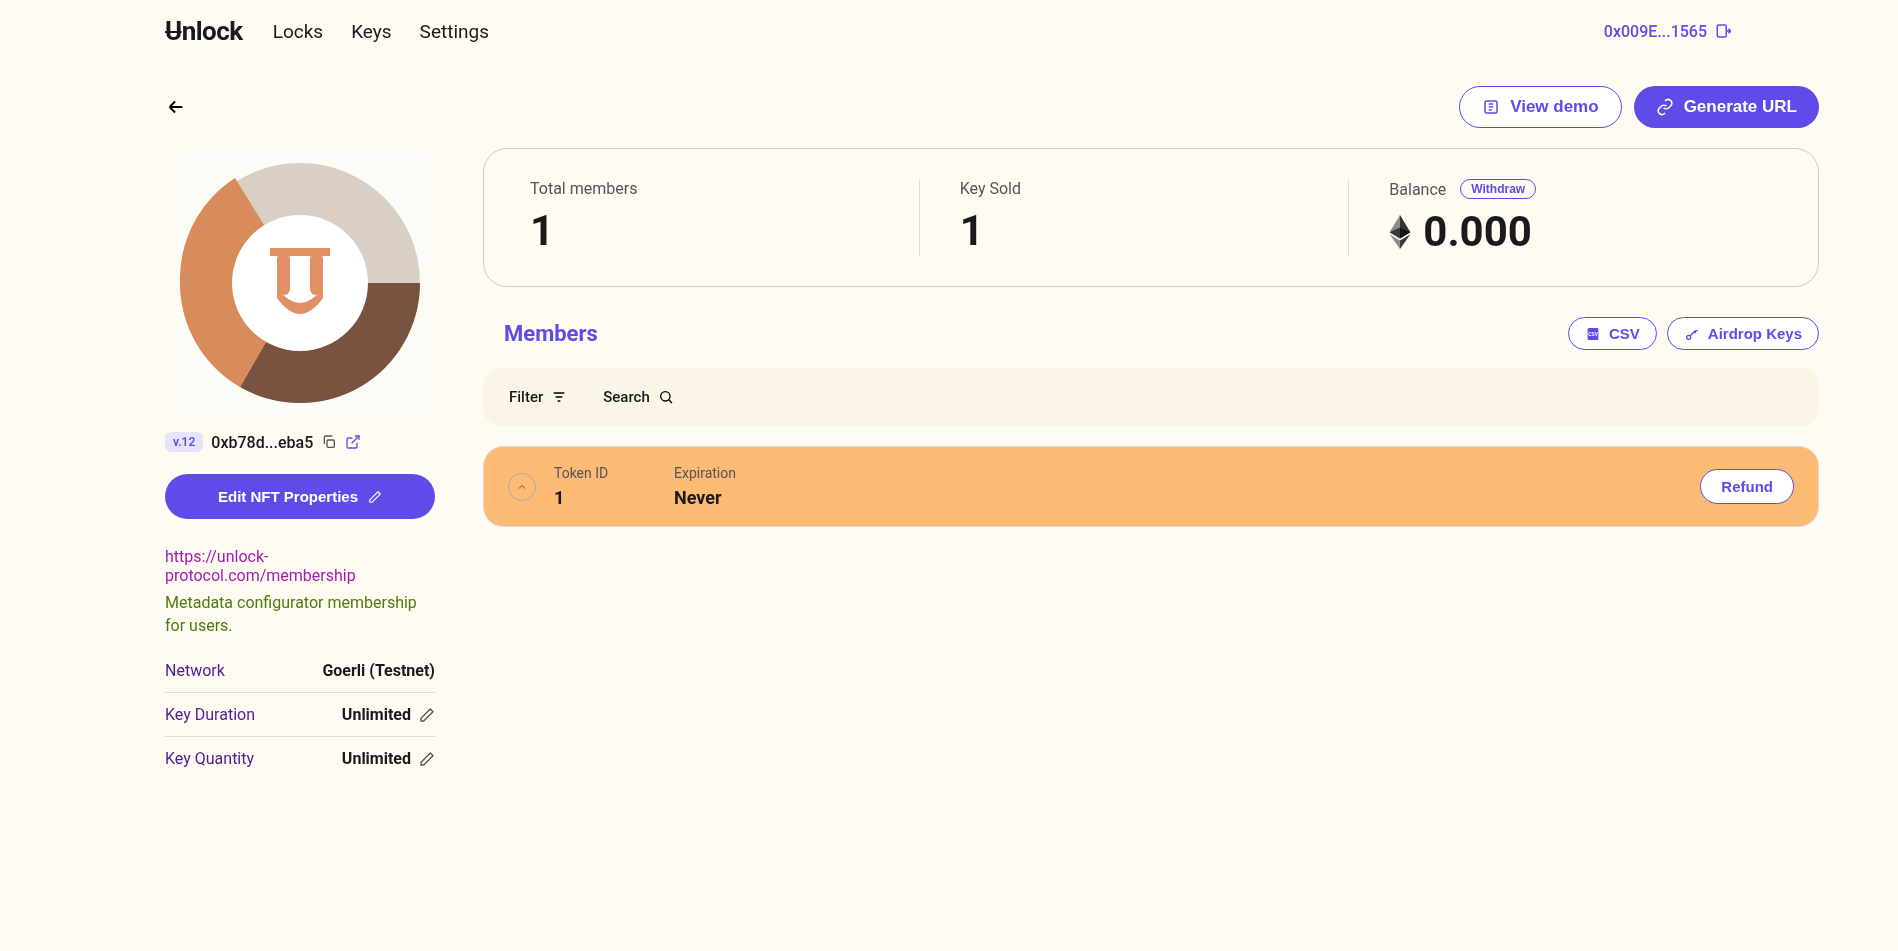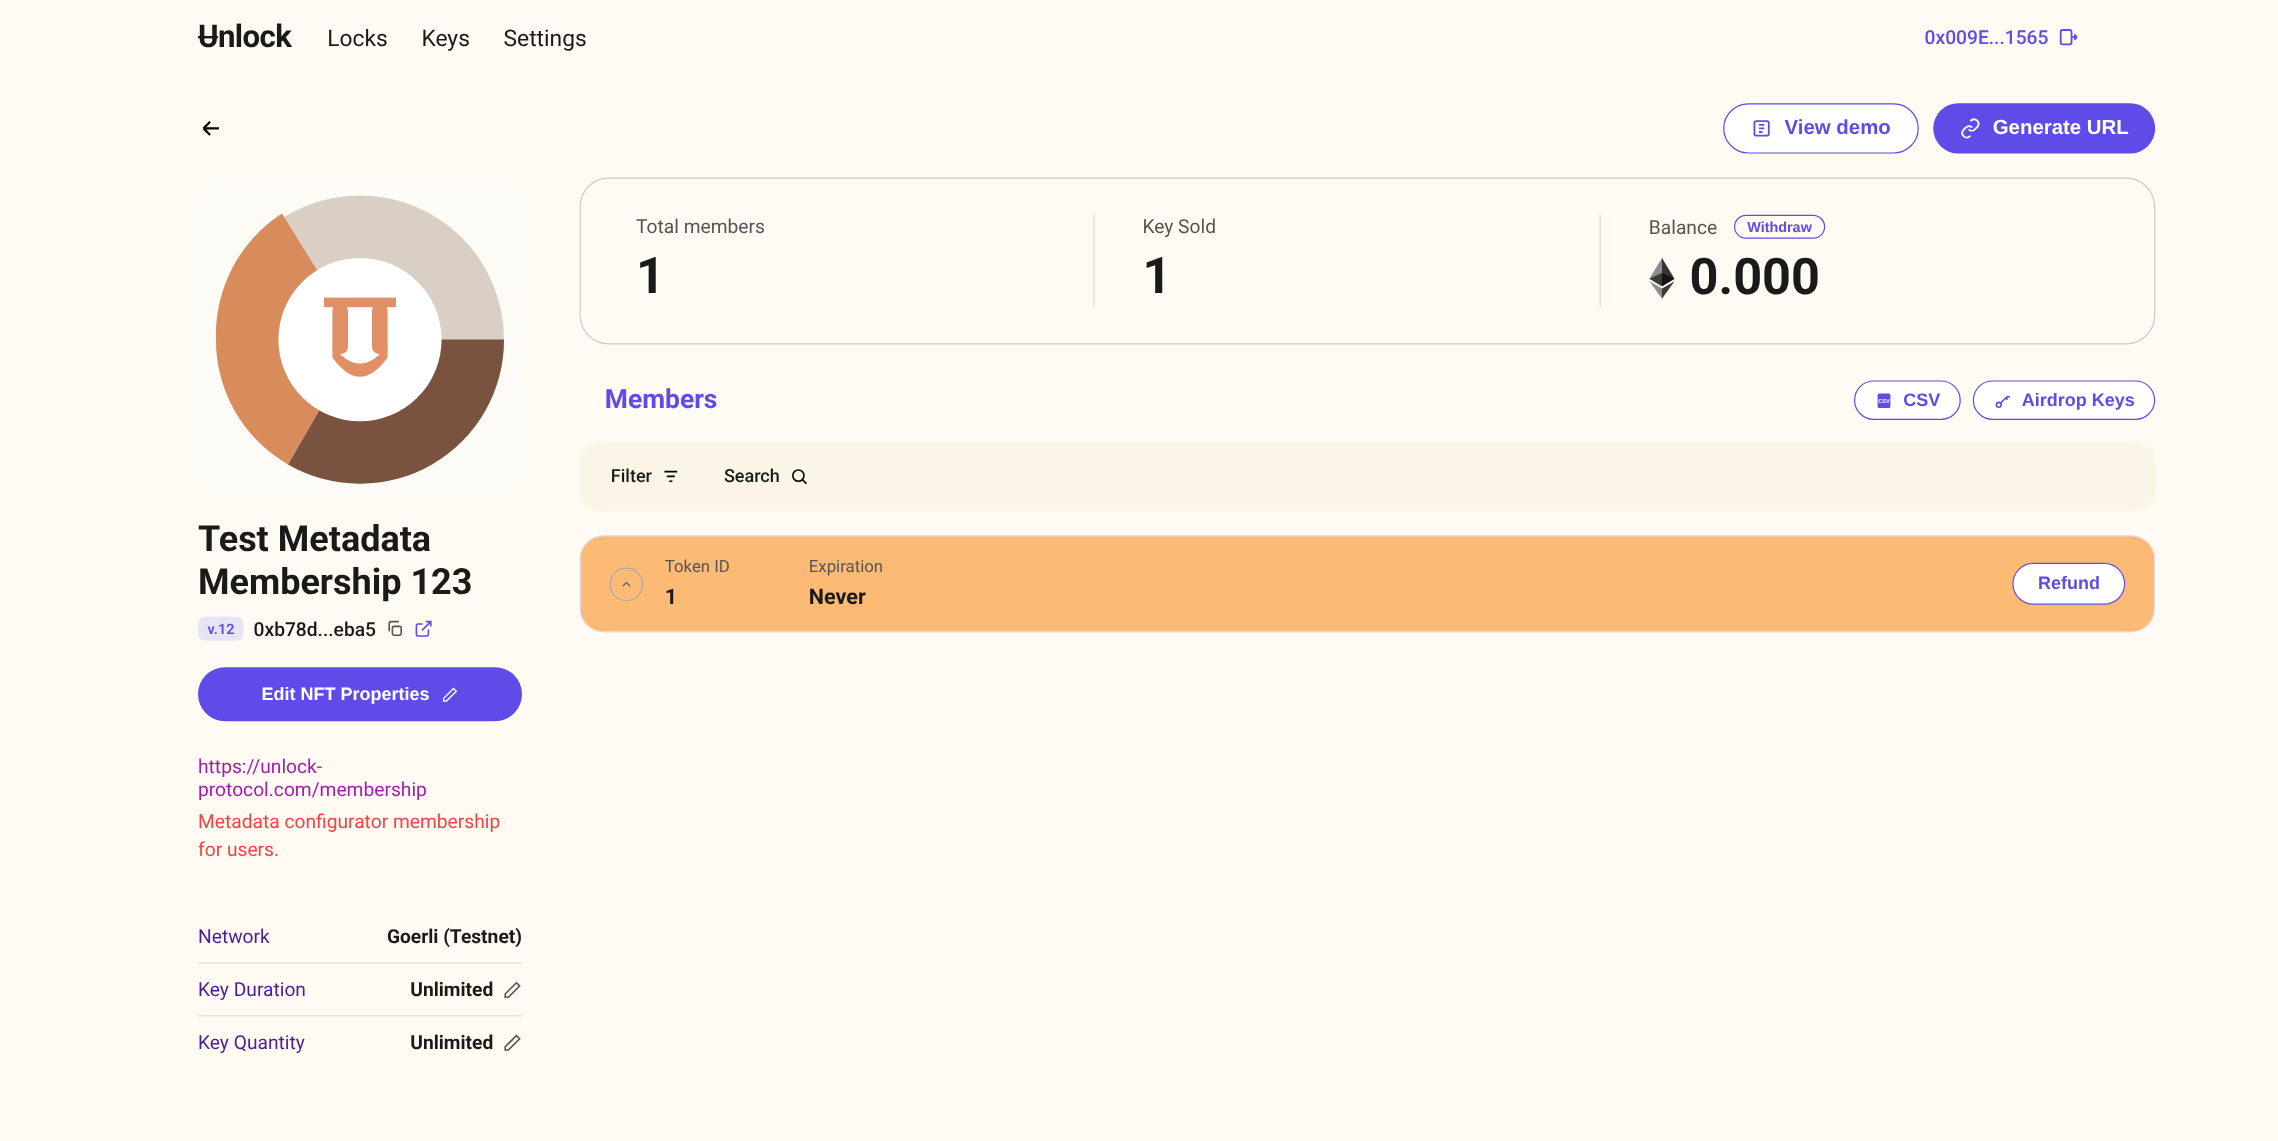--- a/index.html
+++ b/index.html
@@ -31,21 +31,21 @@
       font-size: 19px;
     }
     .wallet {
       display: flex; align-items: center; gap: 8px;
       color: #5F4BE8; font-size: 16px; font-weight: 500;
       cursor: pointer;
     }
     .wallet svg { width: 18px; height: 18px; }
 
     .container {
-      padding: 24px 102px 40px 165px;
+      padding: 24px 79px 40px 165px;
       display: flex;
       flex-direction: column;
       gap: 20px;
     }
 
     .topbar {
       display: flex; align-items: center; justify-content: space-between;
     }
     .back {
       display:flex; align-items:center; cursor:pointer;
@@ -89,21 +89,21 @@
     .mini-icon { width:16px; height:16px; color:#555; cursor:pointer; }
 
     .edit-btn {
       width:100%; display:flex; align-items:center; justify-content:center; gap:10px;
       background:#5F4BE8; color:#fff; font-weight:700; font-size:15px;
       padding:14px; border:none; border-radius:999px; cursor:pointer;
       margin-bottom:28px;
     }
 
     .meta-link { color:#a21caf; font-size:16px; text-decoration:none; display:block; margin-bottom:6px; }
-    .meta-desc { font-size:16px; color:#ef4444; line-height:1.45; margin-bottom:40px; }
+    .meta-desc { font-size:16px; color:#4d7c0f; line-height:1.45; margin-bottom:12px; }
 
     .detail-row {
       display:flex; justify-content:space-between; align-items:center;
       padding:12px 0; border-bottom:1px solid #ddd; font-size:16px;
     }
     .detail-row:first-of-type { border-top:1px solid #ddd; }
     .detail-label { color:#4c1d95; }
     .detail-value { font-weight:700; display:flex; align-items:center; gap:8px; }
 
     .content { flex:1; }
@@ -216,21 +216,20 @@
           <circle cx="125" cy="125" r="68" fill="#fff"></circle>
           <g>
             <rect x="102" y="95" width="13" height="42" rx="6" fill="#E19065"></rect>
             <rect x="135" y="95" width="13" height="42" rx="6" fill="#E19065"></rect>
             <path d="M102 130 Q125 160 148 130 L148 140 Q125 172 102 140 Z" fill="#E19065"></path>
             <rect x="95" y="90" width="60" height="8" fill="#E19065"></rect>
           </g>
         </svg>
       </div>
 
-      <h1 class="lock-title">Test Metadata Membership 123</h1>
 
       <div class="address-row">
         <span class="version-badge">v.12</span>
         <span class="address-text">0xb78d...eba5</span>
         <svg class="mini-icon" viewBox="0 0 24 24" fill="none" stroke="currentColor" stroke-width="2">
             <rect x="9" y="9" width="11" height="11" rx="2"></rect>
             <path d="M5 15V5a2 2 0 012-2h10"></path>
           </svg>
         <svg class="mini-icon" style="color:#5F4BE8" viewBox="0 0 24 24" fill="none" stroke="currentColor" stroke-width="2">
             <path d="M18 13v6a2 2 0 01-2 2H5a2 2 0 01-2-2V8a2 2 0 012-2h6"></path>

